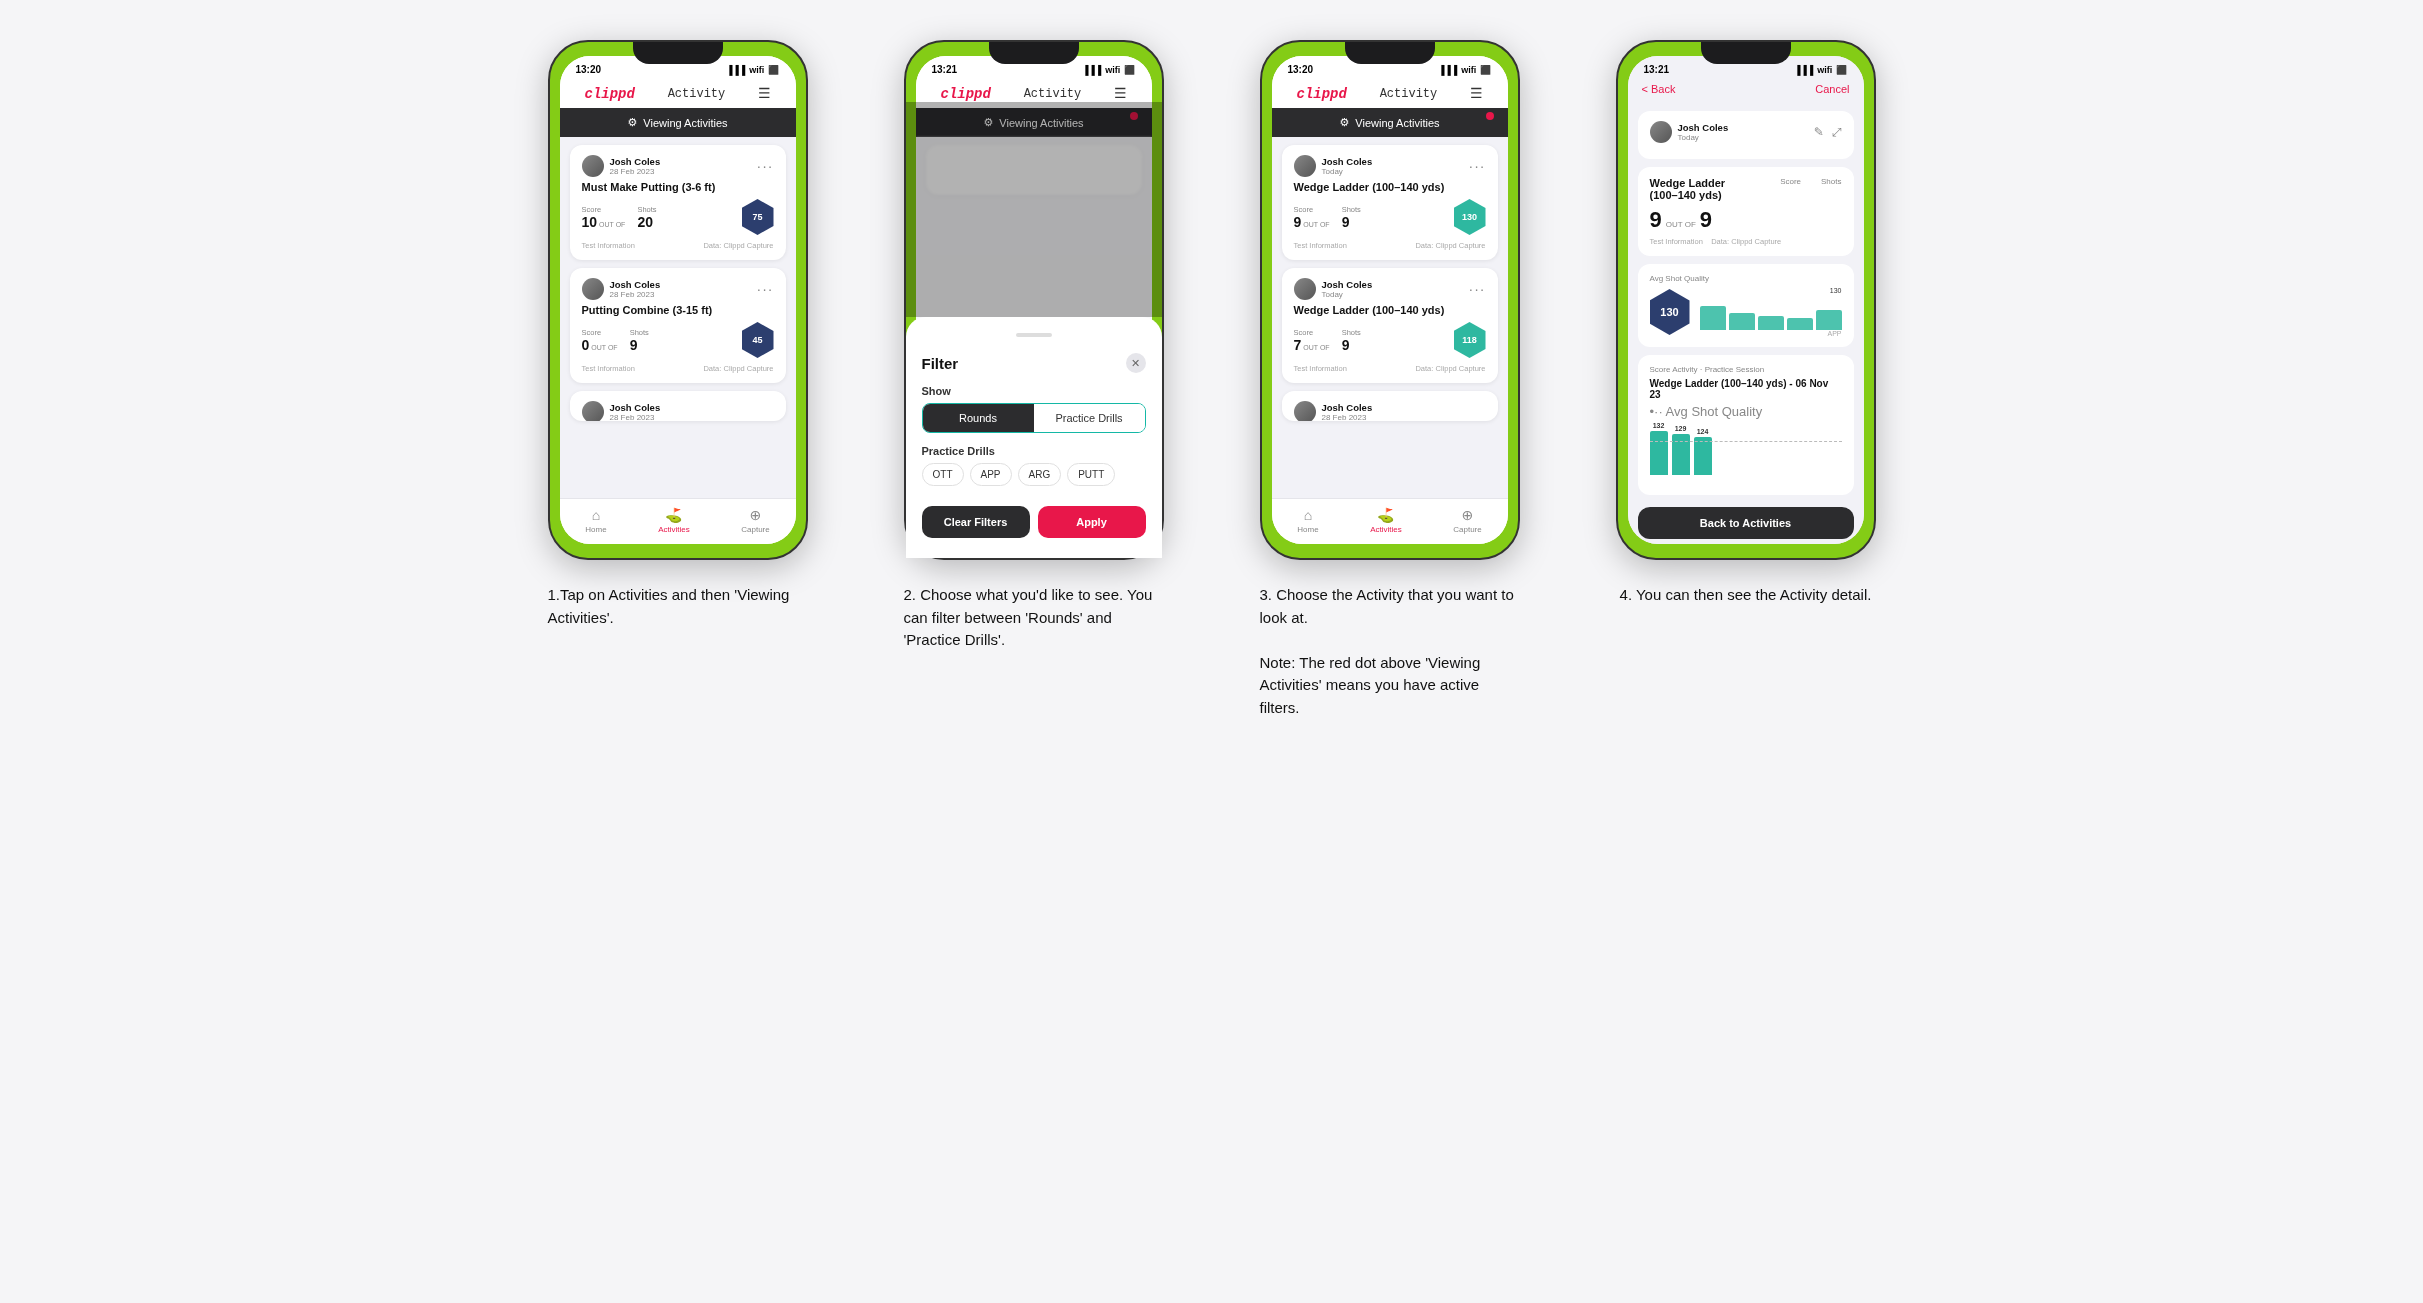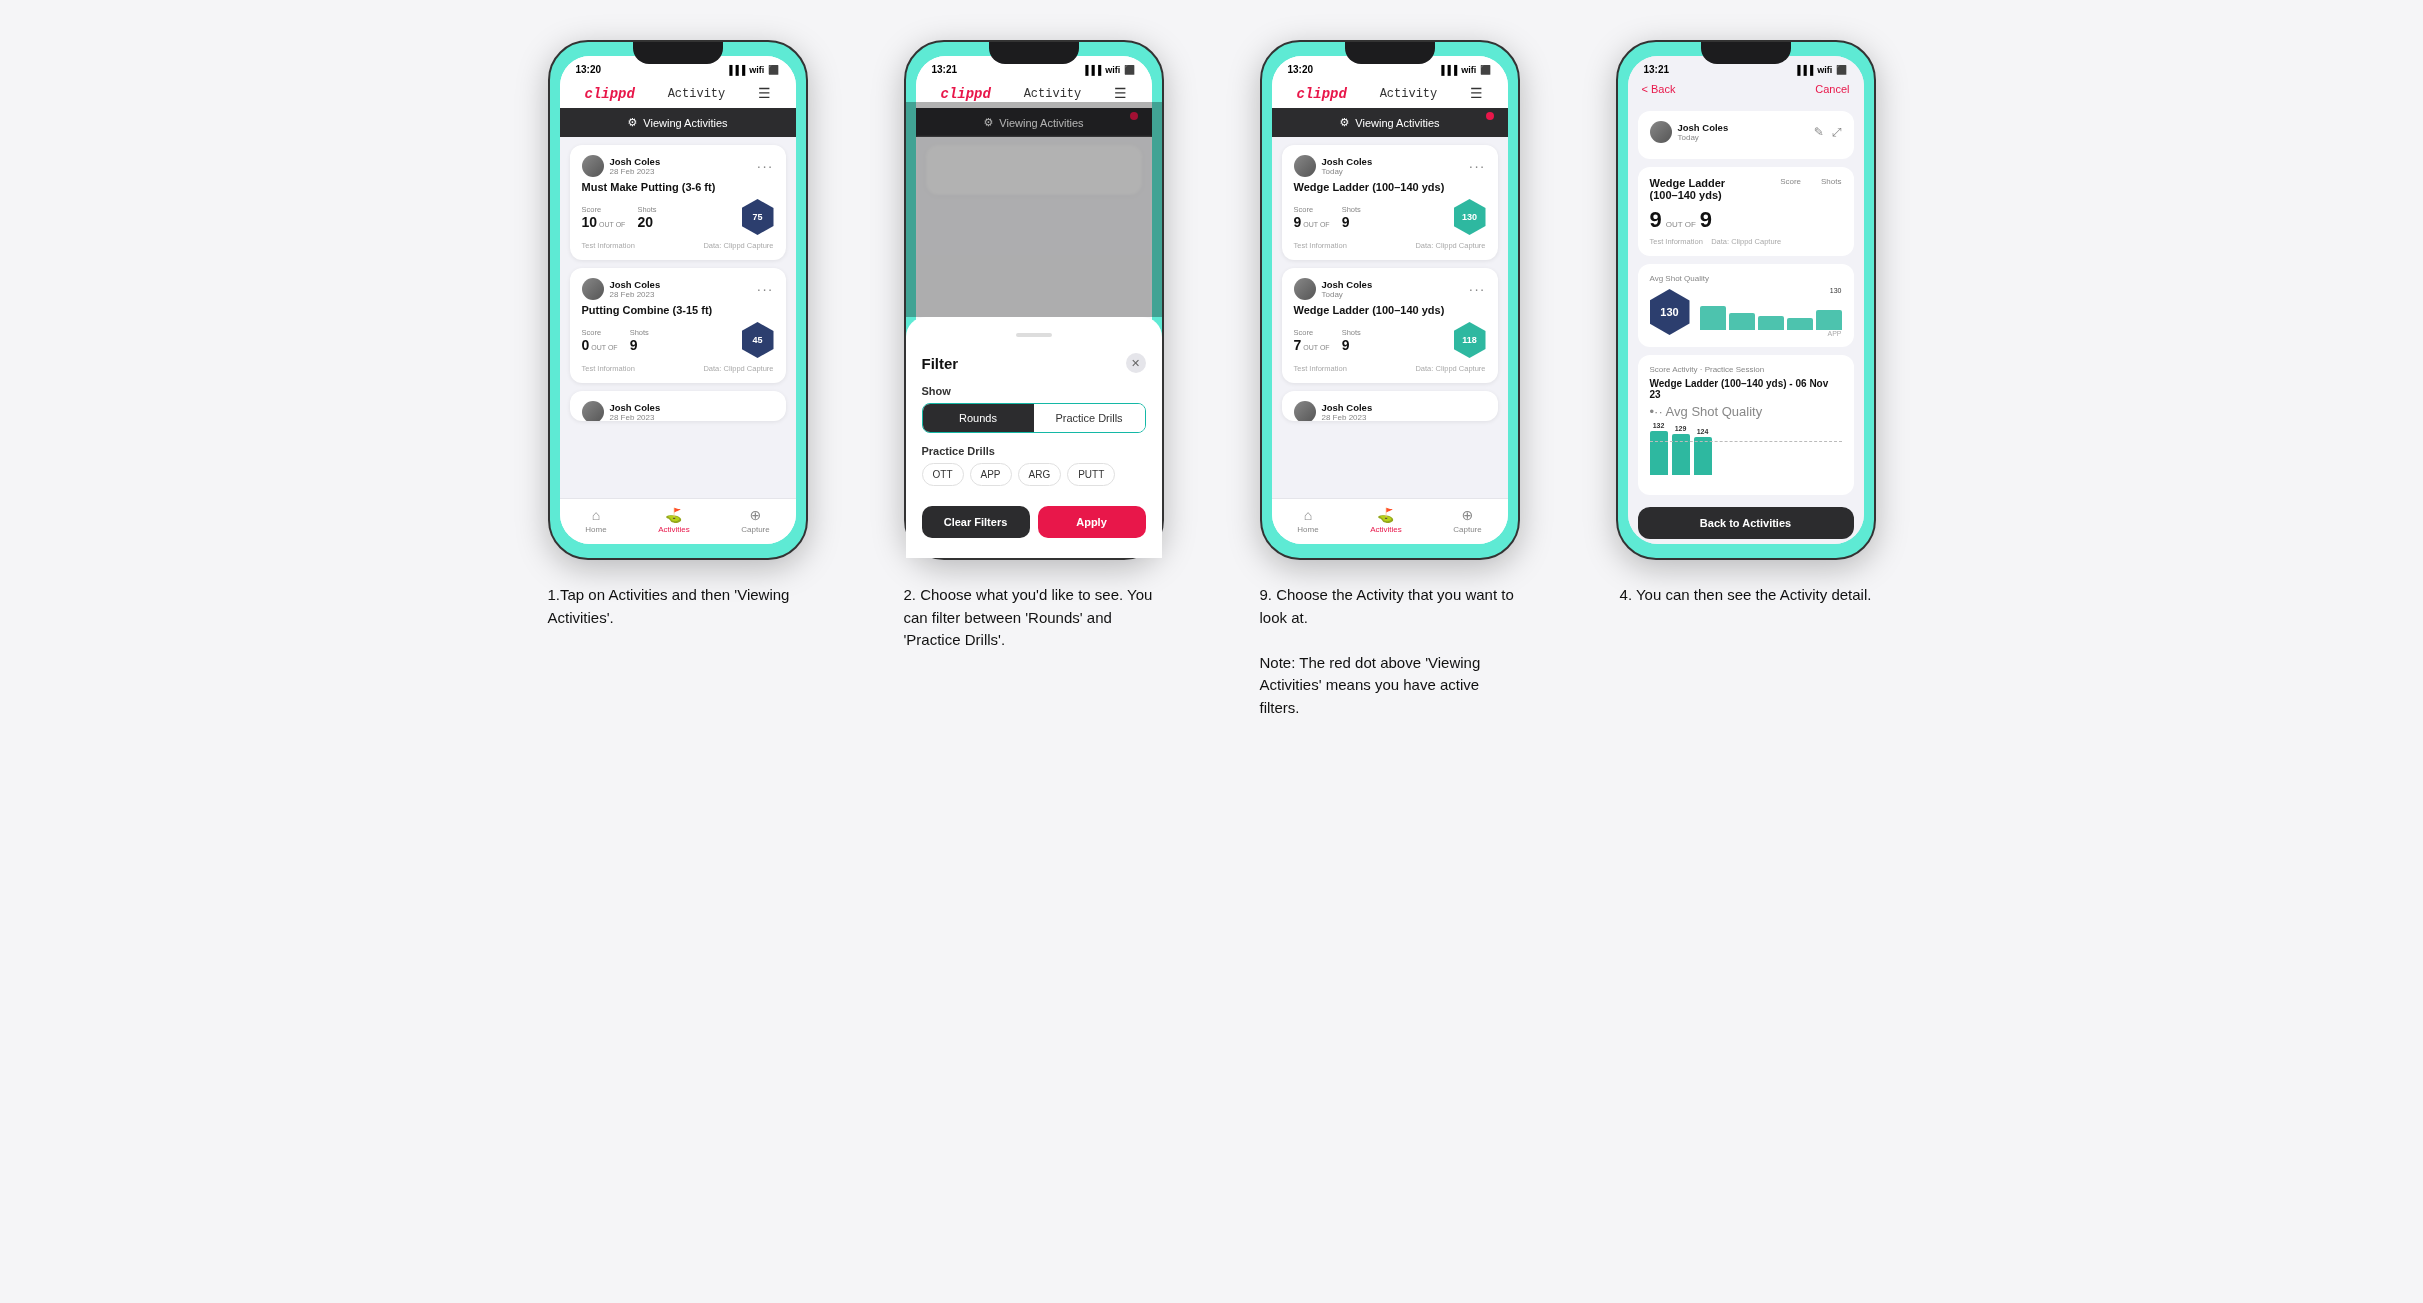--- a/index.html
+++ b/index.html
@@ -25,21 +25,21 @@
       flex-direction: column;
       align-items: center;
       gap: 24px;
       flex: 1;
       max-width: 320px;
     }
     
     .phone-frame {
       width: 260px;
       height: 520px;
-      background: #5eead4;
+      background: #84cc16;
       border-radius: 40px;
       position: relative;
       padding: 14px 10px 14px 10px;
       box-shadow: 0 8px 32px rgba(0,0,0,0.25);
       border: 2px solid #333;
     }
     .phone-notch {
       position: absolute;
       top: 0;
       left: 50%;
@@ -927,21 +927,21 @@
             <span class="tab-icon" style="color:#e8174a;">⛳</span>
             <span>Activities</span>
           </div>
           <div class="tab-item">
             <span class="tab-icon">⊕</span>
             <span>Capture</span>
           </div>
         </div>
       </div>
     </div>
-    <p class="caption" style="white-space:pre-line;">9. Choose the Activity that you want to look at.
+    <p class="caption" style="white-space:pre-line;">3. Choose the Activity that you want to look at.
 
 Note: The red dot above 'Viewing Activities' means you have active filters.</p>
   </div>
 
   <div class="step-col">
     <div class="phone-frame">
       <div class="phone-notch"></div>
       <div class="detail-screen">
 
         <div class="detail-status-bar">

